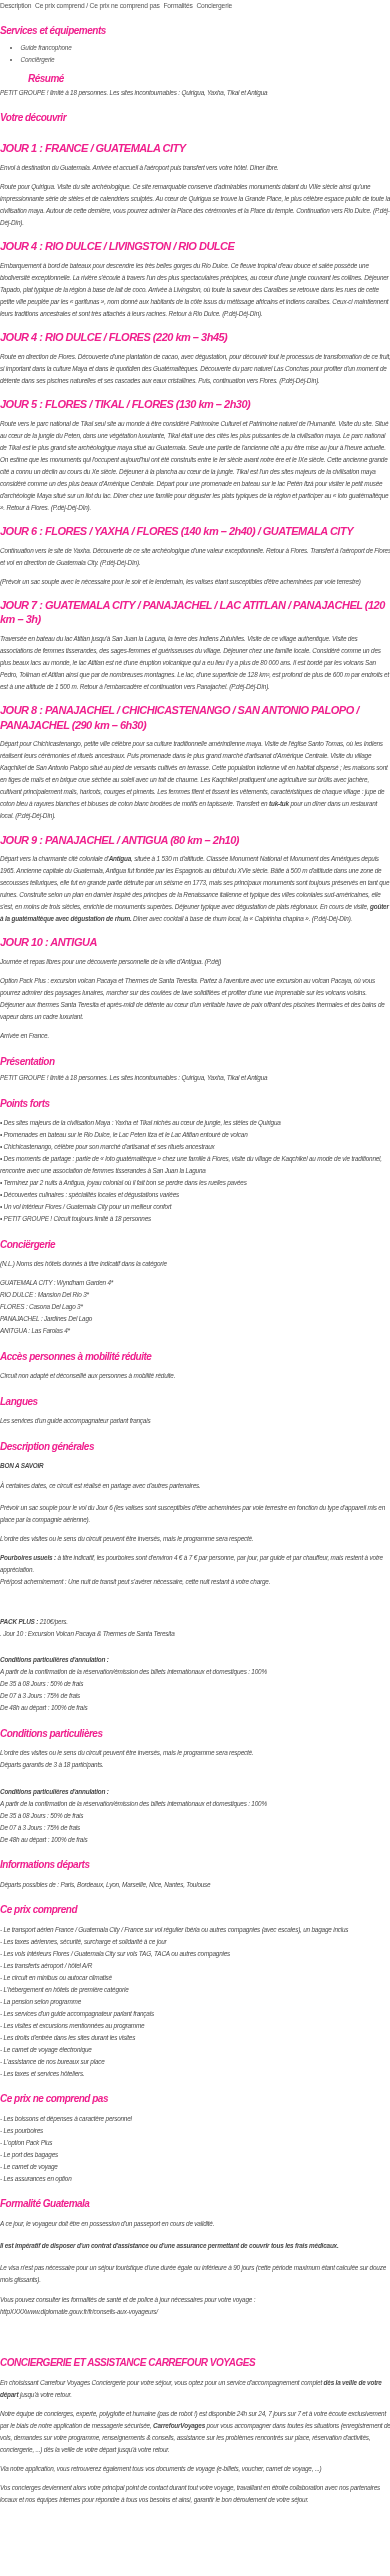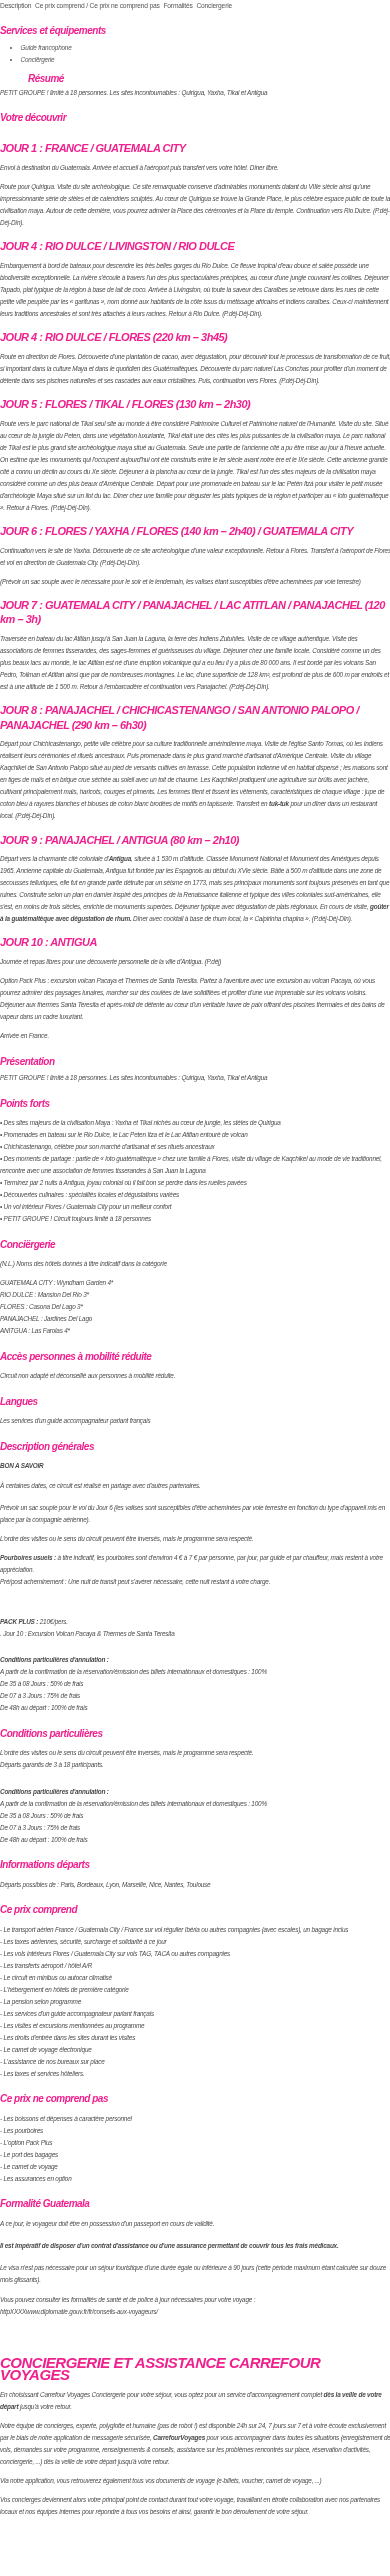--- a/index.html
+++ b/index.html
@@ -215,20 +215,20 @@
   <h2 class="sec">Formalité Guatemala</h2>
   <p style="margin-top:7.2px;">A ce jour, le voyageur doit être en possession d'un passeport  en cours de validité.</p>
   <p class="bold" style="margin-top:10.3px;">Il est impératif de disposer d'un contrat d'assistance ou d'une assurance permettant de couvrir tous les frais médicaux.</p>
   <p style="margin-top:10.3px;">Le visa n'est pas nécessaire pour un séjour touristique d'une durée égale ou inférieure à 90 jours (cette période maximum étant calculée sur douze mois glissants).</p>
   <div class="lines">
     <span class="line">Vous pouvez consulter les formalités de santé et de police à jour nécessaires pour votre voyage :</span>
     <span class="line">httpXXXXwww.diplomatie.gouv.fr/fr/conseils-aux-voyageurs/</span>
   </div>
   <div style="height:26px"></div>
 
-  <h2 class="sec" style="font-size:15px;">CONCIERGERIE ET ASSISTANCE CARREFOUR VOYAGES</h2>
+  <h2 class="sec" style="font-size:10px;">CONCIERGERIE ET ASSISTANCE CARREFOUR VOYAGES</h2>
   <p style="margin-top:7.2px;"><span>En choisissant Carrefour Voyages Conciergerie pour votre séjour, vous optez pour un service d'accompagnement complet </span><span class="bold">dès la veille de votre départ</span><span> jusqu'à votre retour.</span></p>
   <p><span>Notre équipe de concierges, experte, polyglotte et humaine (pas de robot !) est disponible 24h sur 24, 7 jours sur 7 et à votre écoute exclusivement par le biais de notre application de messagerie sécurisée, </span><span class="bold">CarrefourVoyages</span><span> pour vous accompagner dans toutes les situations (enregistrement de vols, demandes sur votre programme, renseignements &amp; conseils, assistance sur les problèmes rencontrés sur place, réservation d'activités, conciergerie, ...) dès la veille de votre départ jusqu'à votre retour.</span></p>
   <p>Via notre application, vous retrouverez également tous vos documents de voyage (e-billets, voucher, carnet de voyage, ...)</p>
   <p>Vos concierges deviennent alors votre principal point de contact durant tout votre voyage, travaillant en étroite collaboration avec nos partenaires locaux et nos équipes internes pour répondre à tous vos besoins et ainsi, garantir le bon déroulement de votre séjour.</p>
 
 </div>
 
 
 </body></html>

